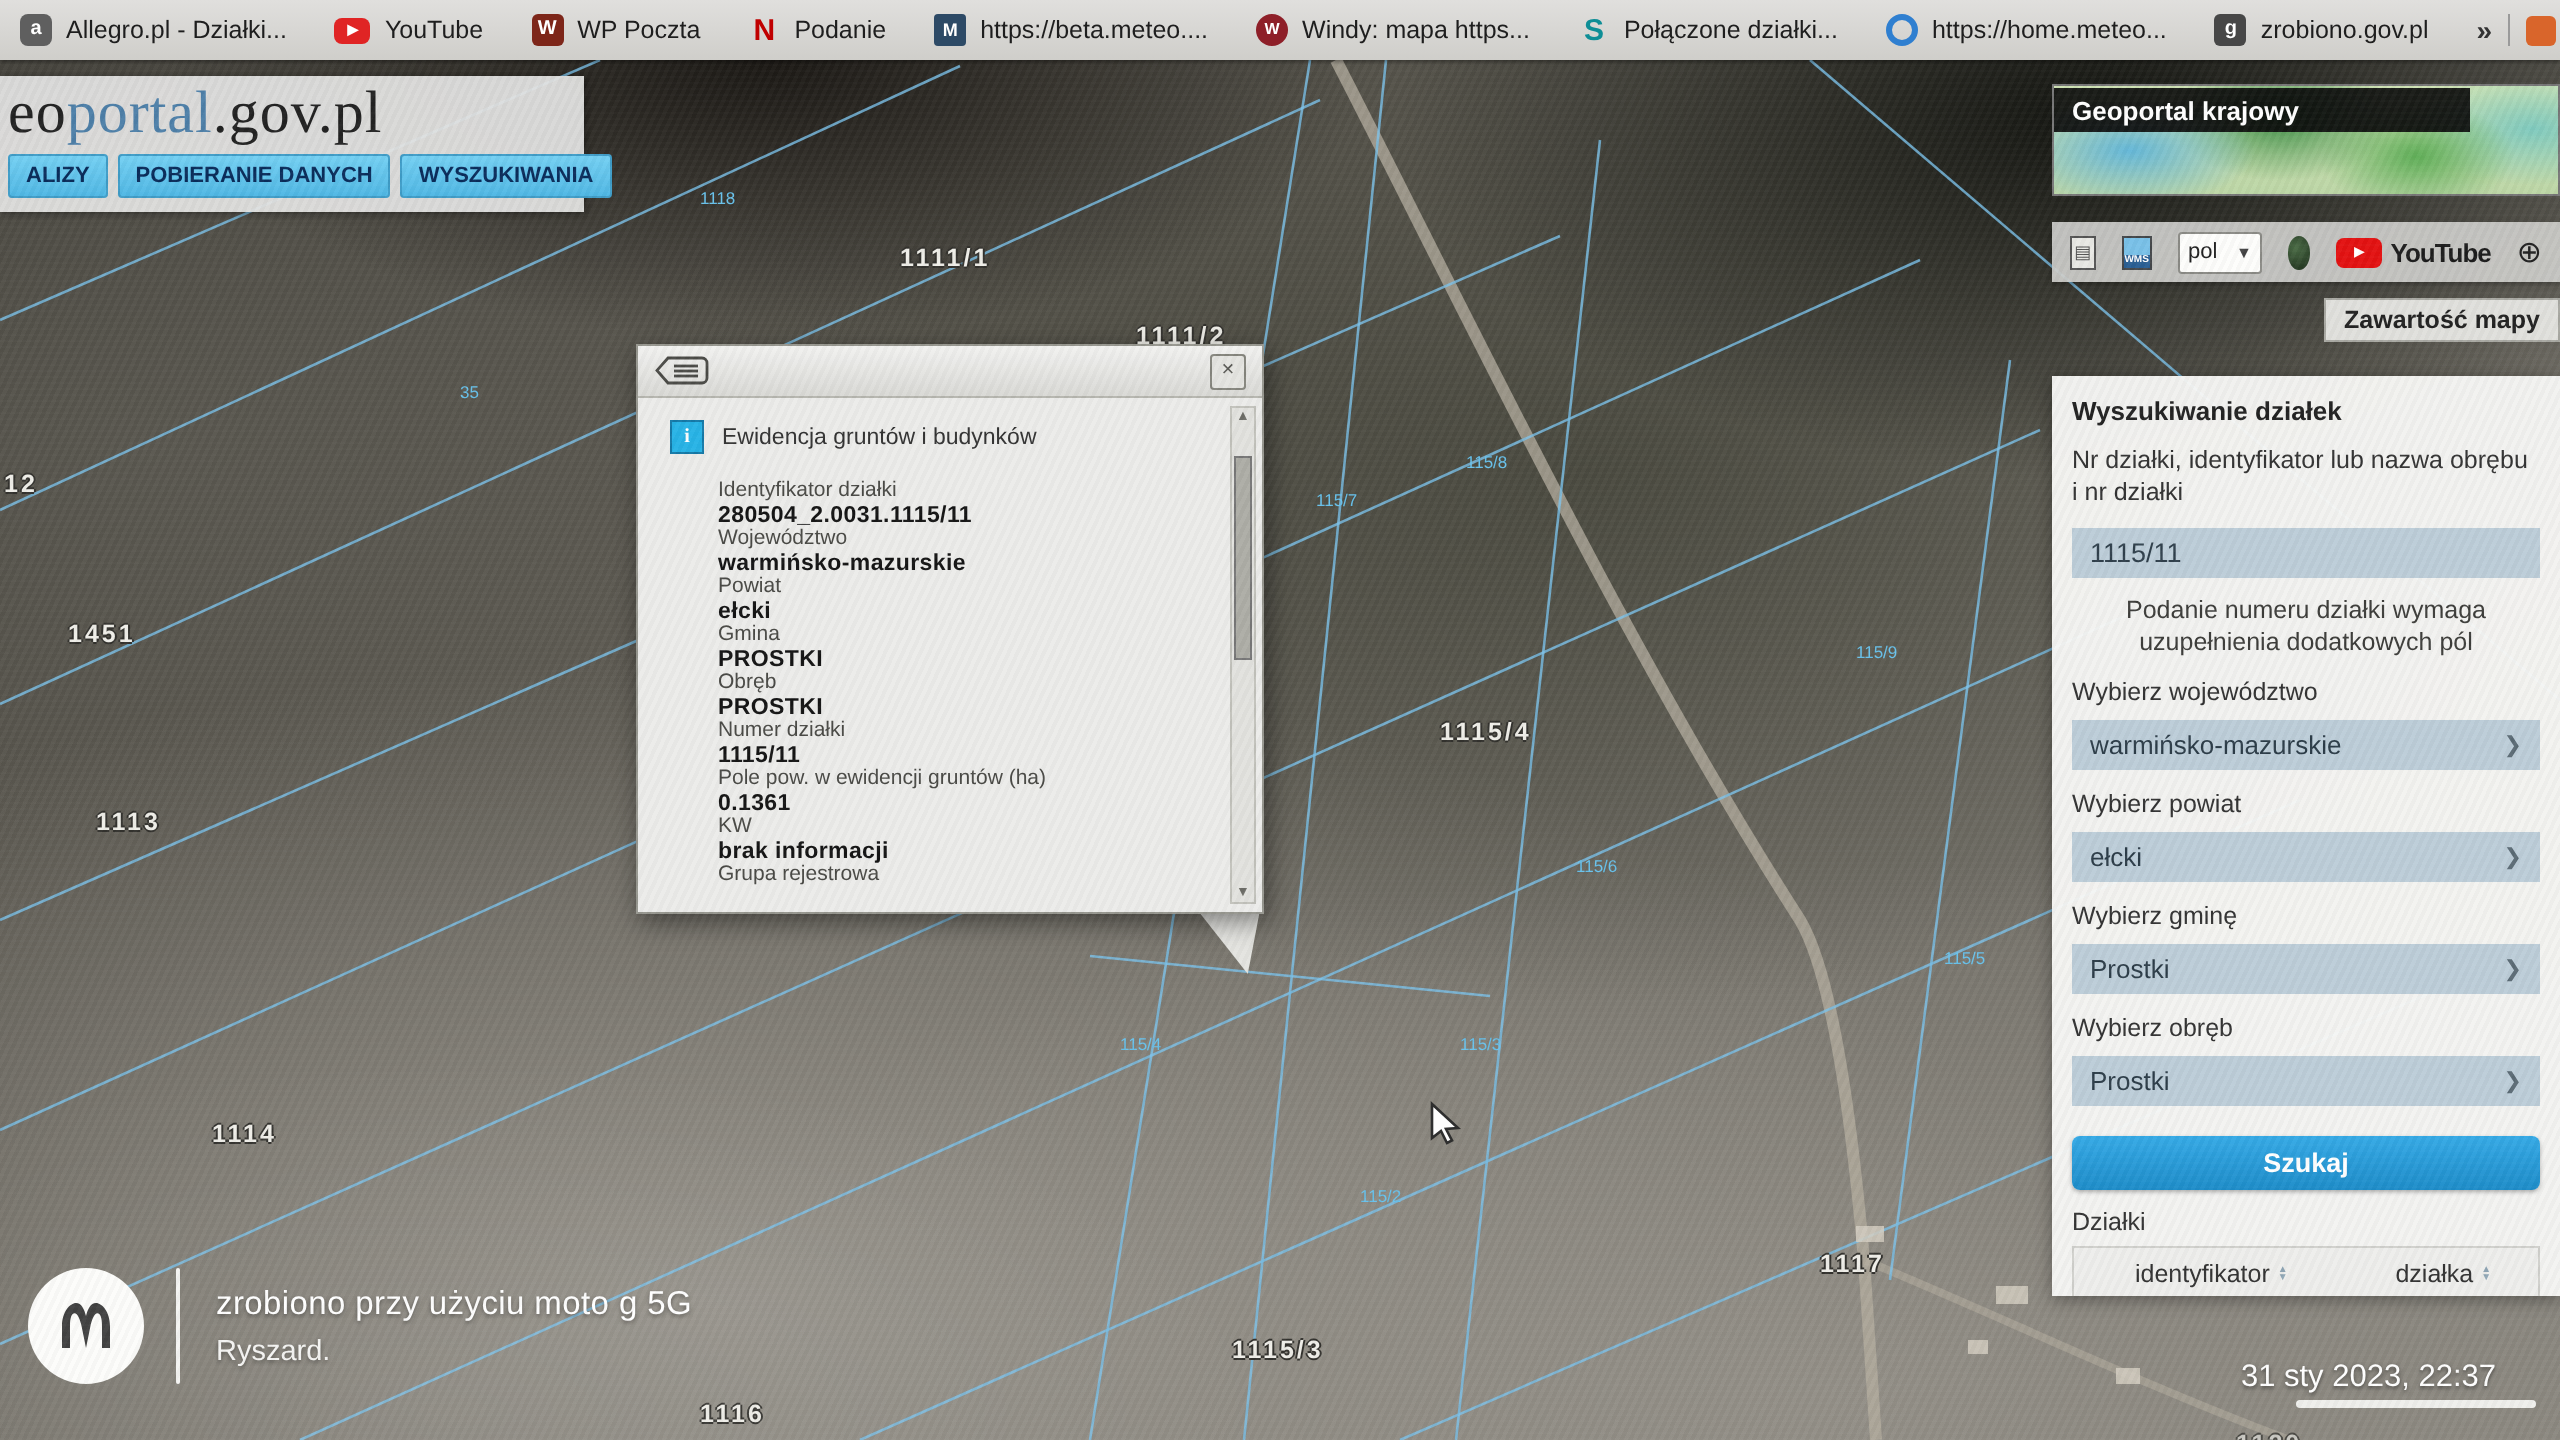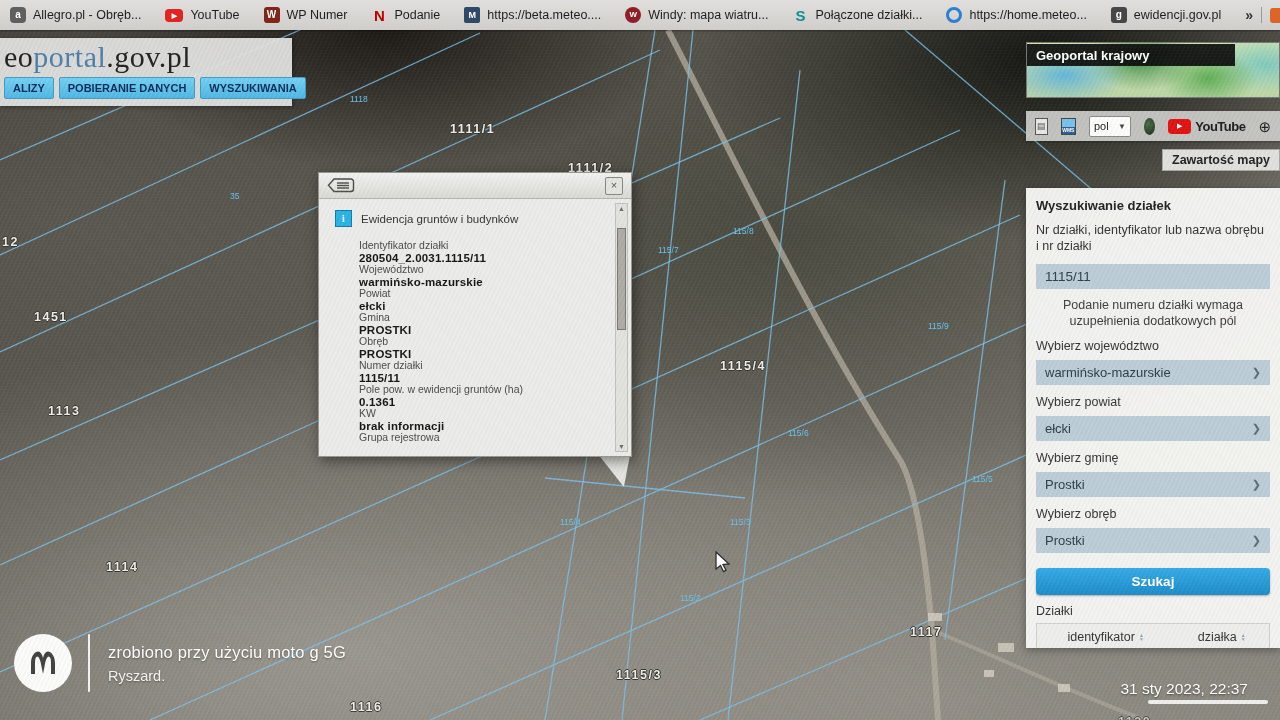--- a/index.html
+++ b/index.html
@@ -192,61 +192,61 @@
   .ts-bar{position:absolute;right:12px;top:700px;width:120px;height:4px;background:#efefec;border-radius:2px;z-index:30;}
   .cursor{position:absolute;left:712px;top:550px;z-index:45;}
 </style>
 </head>
 <body>
 
 <div class="tabbar">
 
     <div class="tab">
       <span class="favicon fav-allegro">a</span>
-      <span class="tab-label">Allegro.pl - Obręb...</span>
+      <span class="tab-label">Allegro.pl - Działki...</span>
     </div>
 
     <div class="tab">
       <span class="favicon fav-youtube">▶</span>
       <span class="tab-label">YouTube</span>
     </div>
 
     <div class="tab">
       <span class="favicon fav-wp">W</span>
-      <span class="tab-label">WP Numer</span>
+      <span class="tab-label">WP Poczta</span>
     </div>
 
     <div class="tab">
       <span class="favicon fav-netflix">N</span>
       <span class="tab-label">Podanie</span>
     </div>
 
     <div class="tab">
       <span class="favicon fav-meteo">M</span>
       <span class="tab-label">https://beta.meteo....</span>
     </div>
 
     <div class="tab">
       <span class="favicon fav-windy">W</span>
-      <span class="tab-label">Windy: mapa wiatru...</span>
+      <span class="tab-label">Windy: mapa https...</span>
     </div>
 
     <div class="tab">
       <span class="favicon fav-skype">S</span>
       <span class="tab-label">Połączone działki...</span>
     </div>
 
     <div class="tab">
       <span class="favicon fav-solar"></span>
       <span class="tab-label">https://home.meteo...</span>
     </div>
 
     <div class="tab">
       <span class="favicon fav-geoportal">g</span>
-      <span class="tab-label">ewidencji.gov.pl</span>
+      <span class="tab-label">zrobiono.gov.pl</span>
     </div>
 
   <div class="tab-end">
     <span class="overflow-chevron">»</span>
     <span class="tab-divider"></span>
     <span class="profile-chip"></span>
   </div>
 </div>
 
 <div class="map">

